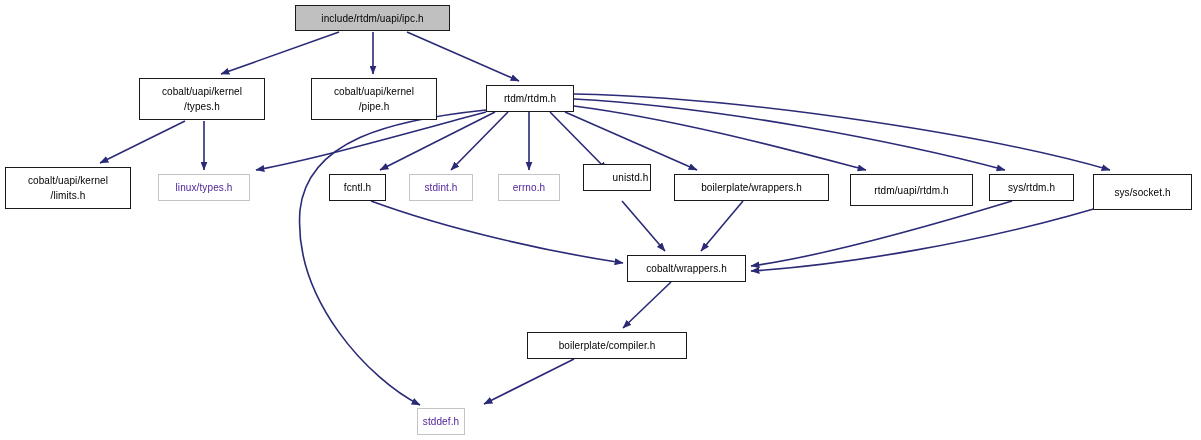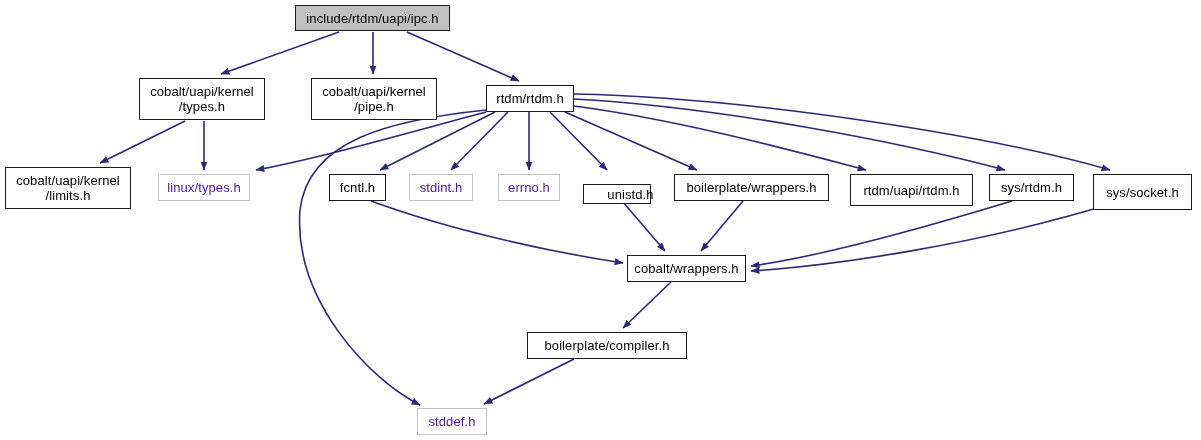--- a/index.html
+++ b/index.html
@@ -27,21 +27,21 @@
   .node {
     position: absolute;
     box-sizing: border-box;
     display: flex;
     align-items: center;
     justify-content: center;
     text-align: center;
     background: #ffffff;
     border: 1px solid #808080;
     color: #000000;
-    font-size: 13px;
+    font-size: 10px;
     line-height: 15px;
     letter-spacing: 0.1px;
     white-space: pre-line;
     z-index: 5;
   }
   .node.internal {
     border: 1.3px solid #1a1a1a;
   }
   .node.root {
     border: 1.3px solid #1a1a1a;
@@ -115,23 +115,23 @@
 /types.h</div>
       <div class="node internal" style="left: 311px; top: 78px; width: 126px; height: 42px;">cobalt/uapi/kernel
 /pipe.h</div>
       <div class="node internal" style="left: 486px; top: 85px; width: 88px; height: 27px;">rtdm/rtdm.h</div>
       <div class="node internal" style="left: 5px; top: 167px; width: 126px; height: 42px;">cobalt/uapi/kernel
 /limits.h</div>
       <div class="node leaf" style="left: 158px; top: 174px; width: 92px; height: 27px;">linux/types.h</div>
       <div class="node internal" style="left: 329px; top: 174px; width: 57px; height: 27px;">fcntl.h</div>
       <div class="node leaf" style="left: 409px; top: 174px; width: 64px; height: 27px;">stdint.h</div>
       <div class="node leaf" style="left: 498px; top: 174px; width: 62px; height: 27px;">errno.h</div>
-      <div class="node internal" style="left: 583px; top: 184px; width: 68px; height: 20px; padding-left: 27px;">unistd.h</div>
+      <div class="node internal" style="left: 583px; top: 164px; width: 68px; height: 27px; padding-left: 27px;">unistd.h</div>
       <div class="node internal" style="left: 674px; top: 174px; width: 155px; height: 27px;">boilerplate/wrappers.h</div>
       <div class="node internal" style="left: 850px; top: 174px; width: 123px; height: 32px;">rtdm/uapi/rtdm.h</div>
       <div class="node internal" style="left: 989px; top: 174px; width: 85px; height: 27px;">sys/rtdm.h</div>
       <div class="node internal" style="left: 1093px; top: 174px; width: 99px; height: 36px;">sys/socket.h</div>
       <div class="node internal" style="left: 627px; top: 255px; width: 119px; height: 27px;">cobalt/wrappers.h</div>
       <div class="node internal" style="left: 527px; top: 332px; width: 160px; height: 27px;">boilerplate/compiler.h</div>
-      <div class="node leaf" style="left: 417px; top: 408px; width: 70px; height: 27px;">stddef.h</div>
+      <div class="node leaf" style="left: 417px; top: 408px; width: 48px; height: 27px;">stddef.h</div>
     </div>
 
 </div>
 
 </body></html>

